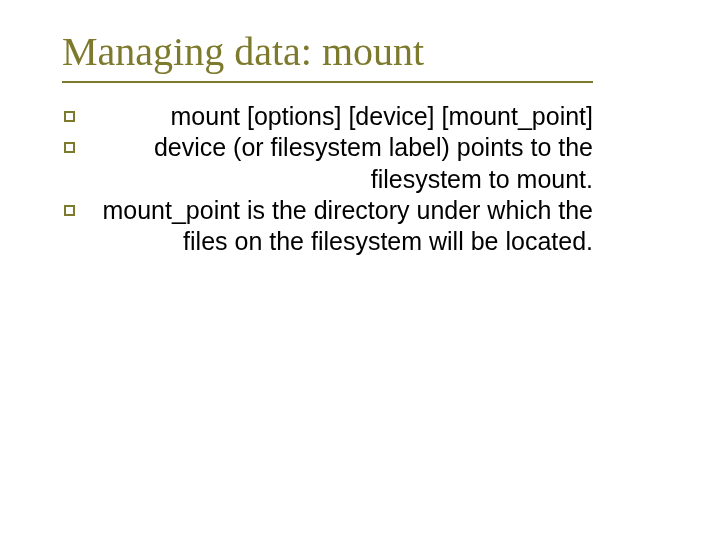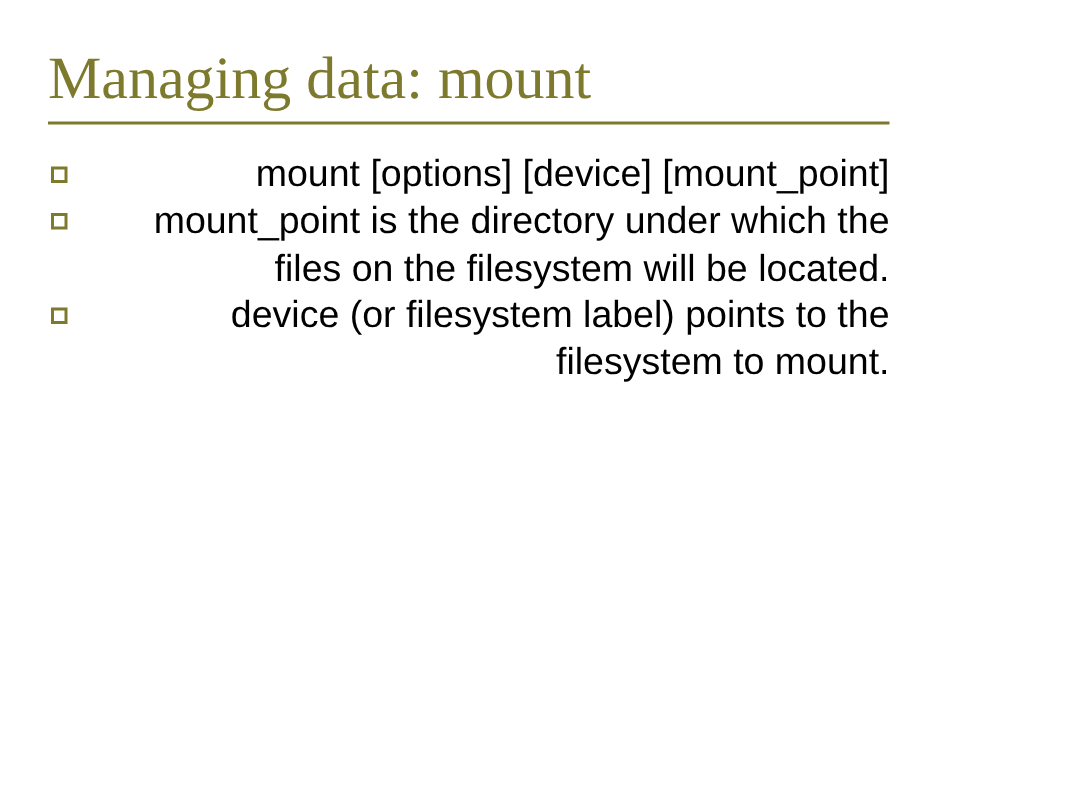--- a/index.html
+++ b/index.html
@@ -8,21 +8,21 @@
     width: 720px;
     height: 540px;
     background: #ffffff;
     font-family: Verdana, Geneva, sans-serif;
     color: #000000;
   }
   .slide {
     box-sizing: border-box;
     width: 633px;
     height: 540px;
-    padding: 28px 40px 40px 32px;
+    padding: 28px 40px 40px 62px;
     position: relative;
   }
   .title {
     font-family: Georgia, "Times New Roman", serif;
     font-size: 40px;
     font-weight: 400;
     color: #7d7a2d;
     margin: 0;
     padding-bottom: 6px;
   }
@@ -63,20 +63,20 @@
 <div class="slide">
   <h1 class="title">Managing data: mount</h1>
   <hr class="title-rule">
   <div class="body">
     <div class="bullet">
       <span class="bullet-marker"></span>
       <span class="bullet-text">mount [options] [device] [mount_point]</span>
     </div>
     <div class="bullet">
       <span class="bullet-marker"></span>
-      <span class="bullet-text">mount_point is the directory under which the files on the filesystem will be located.</span>
+      <span class="bullet-text">device (or filesystem label) points to the filesystem to mount.</span>
     </div>
     <div class="bullet">
       <span class="bullet-marker"></span>
-      <span class="bullet-text">device (or filesystem label) points to the filesystem to mount.</span>
+      <span class="bullet-text">mount_point is the directory under which the files on the filesystem will be located.</span>
     </div>
   </div>
 </div>
 
 </body></html>

